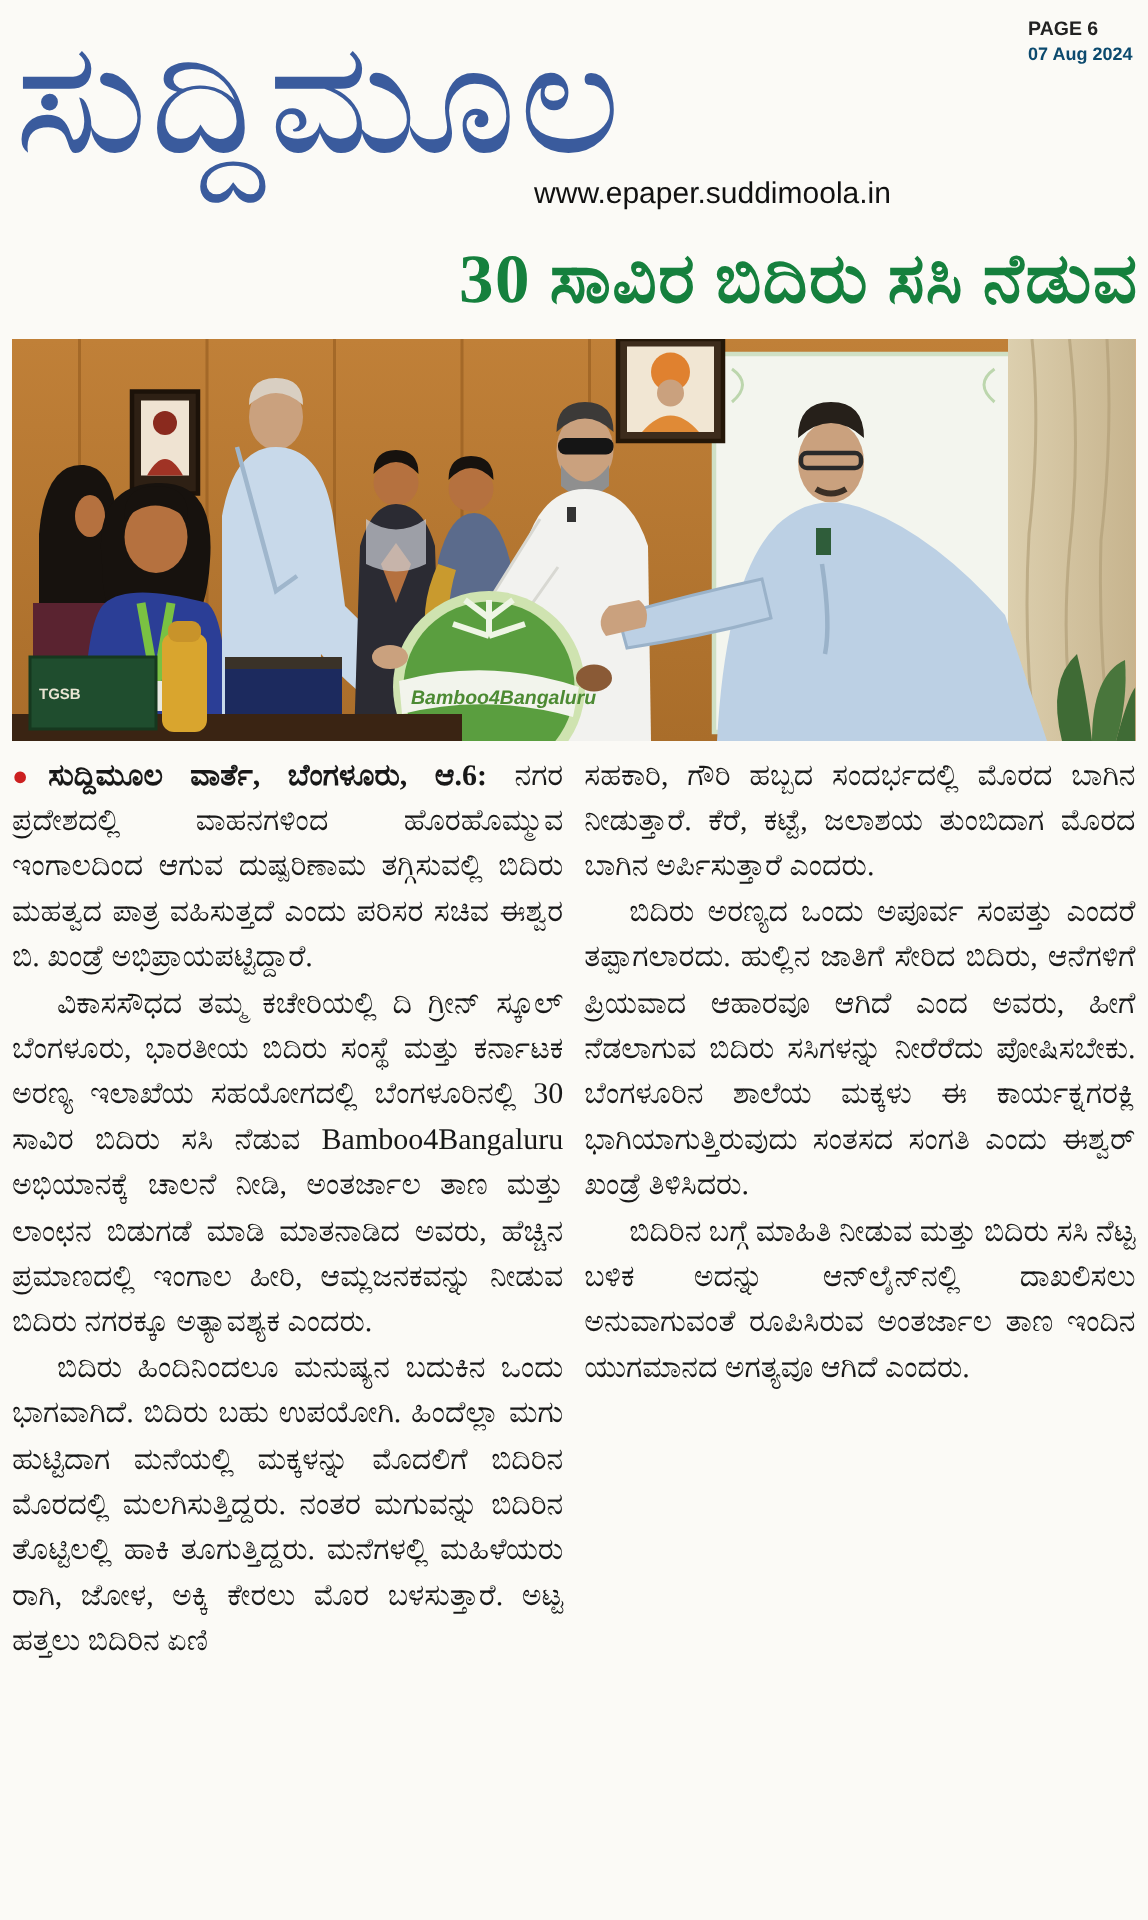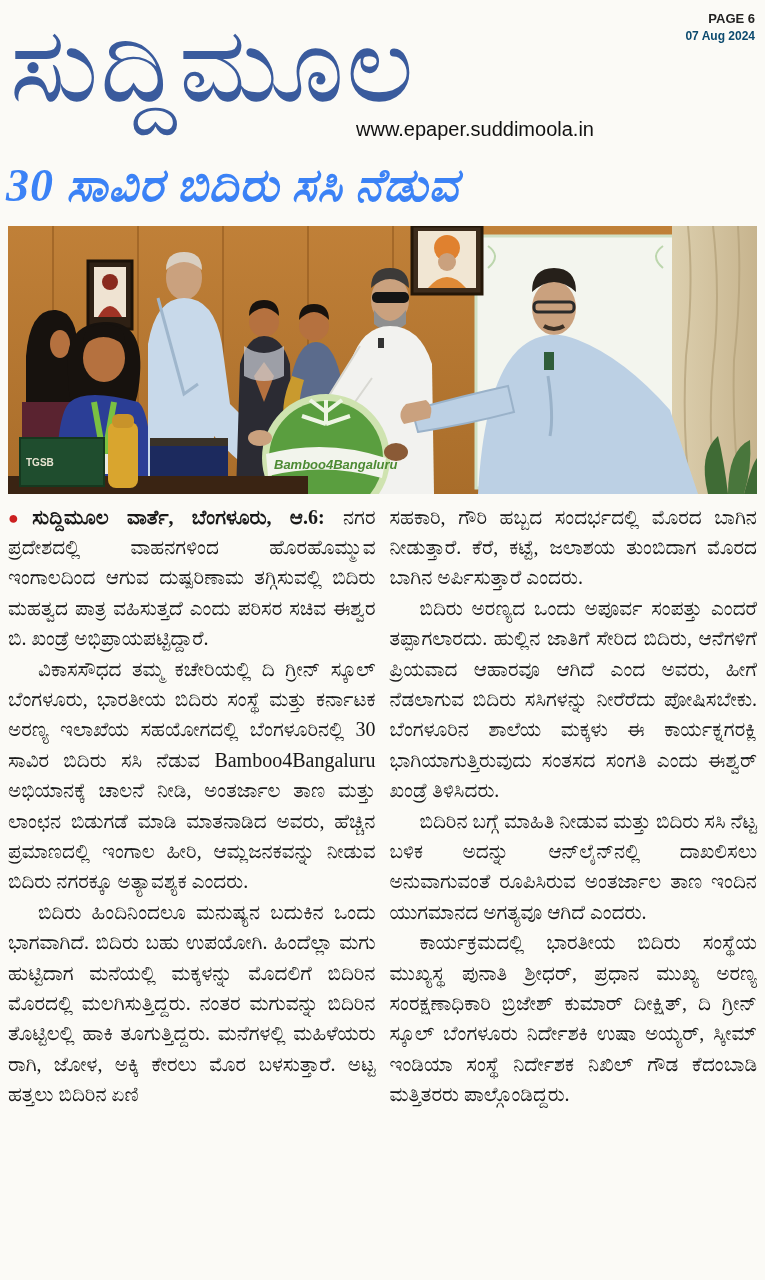--- a/index.html
+++ b/index.html
@@ -6,21 +6,21 @@
   body{
     width:765px;height:1280px;overflow:hidden;
     background:#fbfaf6;
     font-family:"Liberation Serif","DejaVu Serif",serif;
     color:#181818;
     position:relative;
   }
   .page{width:765px;height:1280px;position:relative;}
   
   .page-meta{
-    position:absolute;top:6px;right:10px;text-align:right;
+    position:absolute;top:6px;right:10px;text-align:left;
     font-family:"Liberation Sans","DejaVu Sans",sans-serif;
     line-height:1.35;
   }
   .page-num{font-size:13px;font-weight:bold;color:#222;}
   .page-date{font-size:12px;font-weight:bold;color:#0c4a6e;}
   
   .masthead{
     margin:4px 0 0 10px;
     height:138px;
     font-size:104px;
@@ -37,27 +37,26 @@
     padding-left:185px;
     text-align:center;
     font-family:"Liberation Sans","DejaVu Sans",sans-serif;
     font-weight:normal;
     font-size:20px;
     color:#111;
   }
   
   .headline{
     margin:12px 6px 6px 6px;
-    text-align:left;
+    text-align:right;
     font-size:46px;
     line-height:1.45;
     font-weight:bold;
-    color:#3b82f6;
+    color:#15803d;
     letter-spacing:1px;
-    font-style:italic;
   }
   
   .photo-wrap{margin:4px 0 0 8px;width:749px;height:268px;overflow:hidden;background:#b97a33;}
   
   .article{
     display:flex;
     gap:14px;
     margin:8px 8px 0 8px;
   }
   .col{width:368px;}
@@ -231,17 +230,16 @@
   <div class="article">
     <div class="col">
       <p class="first"><span class="bullet">●</span><span class="dateline">ಸುದ್ದಿಮೂಲ ವಾರ್ತೆ, ಬೆಂಗಳೂರು, ಆ.6:</span><span> ನಗರ ಪ್ರದೇಶದಲ್ಲಿ ವಾಹನಗಳಿಂದ ಹೊರಹೊಮ್ಮುವ ಇಂಗಾಲದಿಂದ ಆಗುವ ದುಷ್ಪರಿಣಾಮ ತಗ್ಗಿಸುವಲ್ಲಿ ಬಿದಿರು ಮಹತ್ವದ ಪಾತ್ರ ವಹಿಸುತ್ತದೆ ಎಂದು ಪರಿಸರ ಸಚಿವ ಈಶ್ವರ ಬಿ. ಖಂಡ್ರೆ ಅಭಿಪ್ರಾಯಪಟ್ಟಿದ್ದಾರೆ.</span></p>
       <p>ವಿಕಾಸಸೌಧದ ತಮ್ಮ ಕಚೇರಿಯಲ್ಲಿ ದಿ ಗ್ರೀನ್ ಸ್ಕೂಲ್ ಬೆಂಗಳೂರು, ಭಾರತೀಯ ಬಿದಿರು ಸಂಸ್ಥೆ ಮತ್ತು ಕರ್ನಾಟಕ ಅರಣ್ಯ ಇಲಾಖೆಯ ಸಹಯೋಗದಲ್ಲಿ ಬೆಂಗಳೂರಿನಲ್ಲಿ 30 ಸಾವಿರ ಬಿದಿರು ಸಸಿ ನೆಡುವ Bamboo4Bangaluru ಅಭಿಯಾನಕ್ಕೆ ಚಾಲನೆ ನೀಡಿ, ಅಂತರ್ಜಾಲ ತಾಣ ಮತ್ತು ಲಾಂಛನ ಬಿಡುಗಡೆ ಮಾಡಿ ಮಾತನಾಡಿದ ಅವರು, ಹೆಚ್ಚಿನ ಪ್ರಮಾಣದಲ್ಲಿ ಇಂಗಾಲ ಹೀರಿ, ಆಮ್ಲಜನಕವನ್ನು ನೀಡುವ ಬಿದಿರು ನಗರಕ್ಕೂ ಅತ್ಯಾವಶ್ಯಕ ಎಂದರು.</p>
       <p>ಬಿದಿರು ಹಿಂದಿನಿಂದಲೂ ಮನುಷ್ಯನ ಬದುಕಿನ ಒಂದು ಭಾಗವಾಗಿದೆ. ಬಿದಿರು ಬಹು ಉಪಯೋಗಿ. ಹಿಂದೆಲ್ಲಾ ಮಗು ಹುಟ್ಟಿದಾಗ ಮನೆಯಲ್ಲಿ ಮಕ್ಕಳನ್ನು ಮೊದಲಿಗೆ ಬಿದಿರಿನ ಮೊರದಲ್ಲಿ ಮಲಗಿಸುತ್ತಿದ್ದರು. ನಂತರ ಮಗುವನ್ನು ಬಿದಿರಿನ ತೊಟ್ಟಿಲಲ್ಲಿ ಹಾಕಿ ತೂಗುತ್ತಿದ್ದರು. ಮನೆಗಳಲ್ಲಿ ಮಹಿಳೆಯರು ರಾಗಿ, ಜೋಳ, ಅಕ್ಕಿ ಕೇರಲು ಮೊರ ಬಳಸುತ್ತಾರೆ. ಅಟ್ಟ ಹತ್ತಲು ಬಿದಿರಿನ ಏಣಿ</p>
     </div>
     <div class="col">
       <p class="first">ಸಹಕಾರಿ, ಗೌರಿ ಹಬ್ಬದ ಸಂದರ್ಭದಲ್ಲಿ ಮೊರದ ಬಾಗಿನ ನೀಡುತ್ತಾರೆ. ಕೆರೆ, ಕಟ್ಟೆ, ಜಲಾಶಯ ತುಂಬಿದಾಗ ಮೊರದ ಬಾಗಿನ ಅರ್ಪಿಸುತ್ತಾರೆ ಎಂದರು.</p>
       <p>ಬಿದಿರು ಅರಣ್ಯದ ಒಂದು ಅಪೂರ್ವ ಸಂಪತ್ತು ಎಂದರೆ ತಪ್ಪಾಗಲಾರದು. ಹುಲ್ಲಿನ ಜಾತಿಗೆ ಸೇರಿದ ಬಿದಿರು, ಆನೆಗಳಿಗೆ ಪ್ರಿಯವಾದ ಆಹಾರವೂ ಆಗಿದೆ ಎಂದ ಅವರು, ಹೀಗೆ ನೆಡಲಾಗುವ ಬಿದಿರು ಸಸಿಗಳನ್ನು ನೀರೆರೆದು ಪೋಷಿಸಬೇಕು. ಬೆಂಗಳೂರಿನ ಶಾಲೆಯ ಮಕ್ಕಳು ಈ ಕಾರ್ಯಕ್ನಗರಕ್ಲಿ ಭಾಗಿಯಾಗುತ್ತಿರುವುದು ಸಂತಸದ ಸಂಗತಿ ಎಂದು ಈಶ್ವರ್ ಖಂಡ್ರೆ ತಿಳಿಸಿದರು.</p>
       <p>ಬಿದಿರಿನ ಬಗ್ಗೆ ಮಾಹಿತಿ ನೀಡುವ ಮತ್ತು ಬಿದಿರು ಸಸಿ ನೆಟ್ಟ ಬಳಿಕ ಅದನ್ನು ಆನ್‌ಲೈನ್‌ನಲ್ಲಿ ದಾಖಲಿಸಲು ಅನುವಾಗುವಂತೆ ರೂಪಿಸಿರುವ ಅಂತರ್ಜಾಲ ತಾಣ ಇಂದಿನ ಯುಗಮಾನದ ಅಗತ್ಯವೂ ಆಗಿದೆ ಎಂದರು.</p>
-      <p>ಕಾರ್ಯಕ್ರಮದಲ್ಲಿ ಭಾರತೀಯ ಬಿದಿರು ಸಂಸ್ಥೆಯ ಮುಖ್ಯಸ್ಥ ಪುನಾತಿ ಶ್ರೀಧರ್, ಪ್ರಧಾನ ಮುಖ್ಯ ಅರಣ್ಯ ಸಂರಕ್ಷಣಾಧಿಕಾರಿ ಬ್ರಿಜೇಶ್ ಕುಮಾರ್ ದೀಕ್ಷಿತ್, ದಿ ಗ್ರೀನ್ ಸ್ಕೂಲ್ ಬೆಂಗಳೂರು ನಿರ್ದೇಶಕಿ ಉಷಾ ಅಯ್ಯರ್, ಸ್ಕೀಮ್ ಇಂಡಿಯಾ ಸಂಸ್ಥೆ ನಿರ್ದೇಶಕ ನಿಖಿಲ್ ಗೌಡ ಕೆದಂಬಾಡಿ ಮತ್ತಿತರರು ಪಾಲ್ಗೊಂಡಿದ್ದರು.</p>
     </div>
   </div>
 
 </div>
 
 </body></html>

